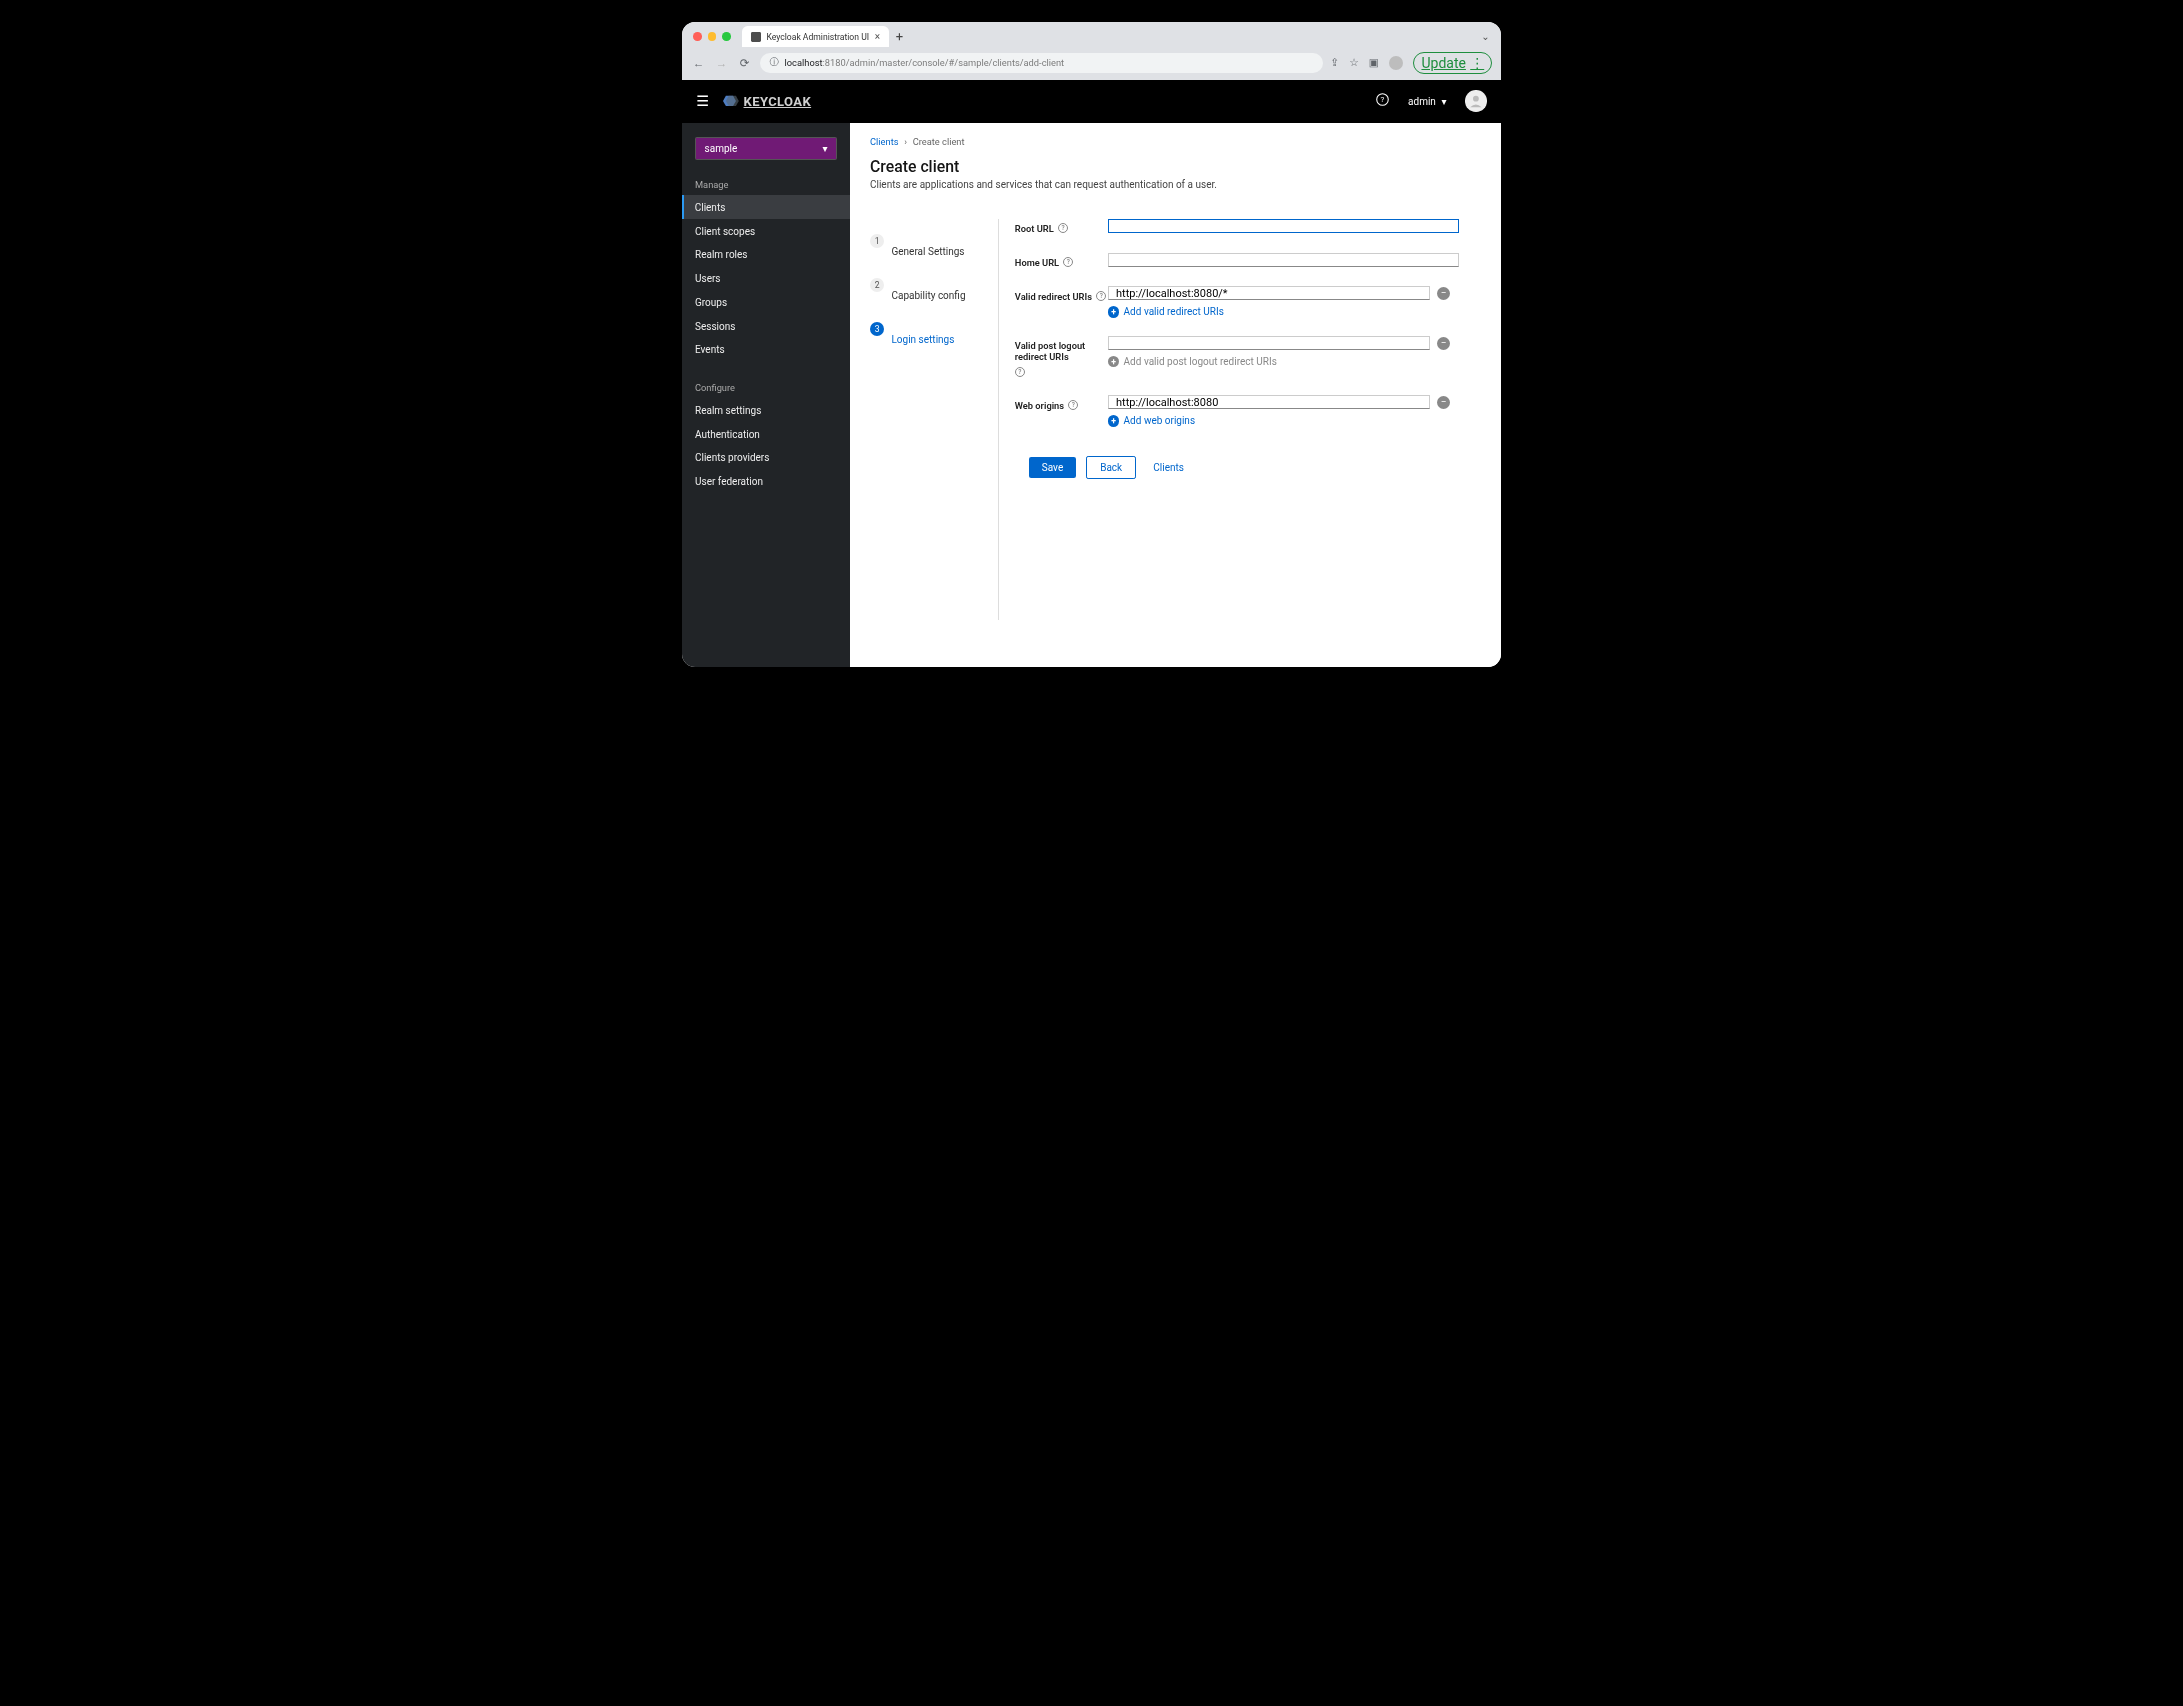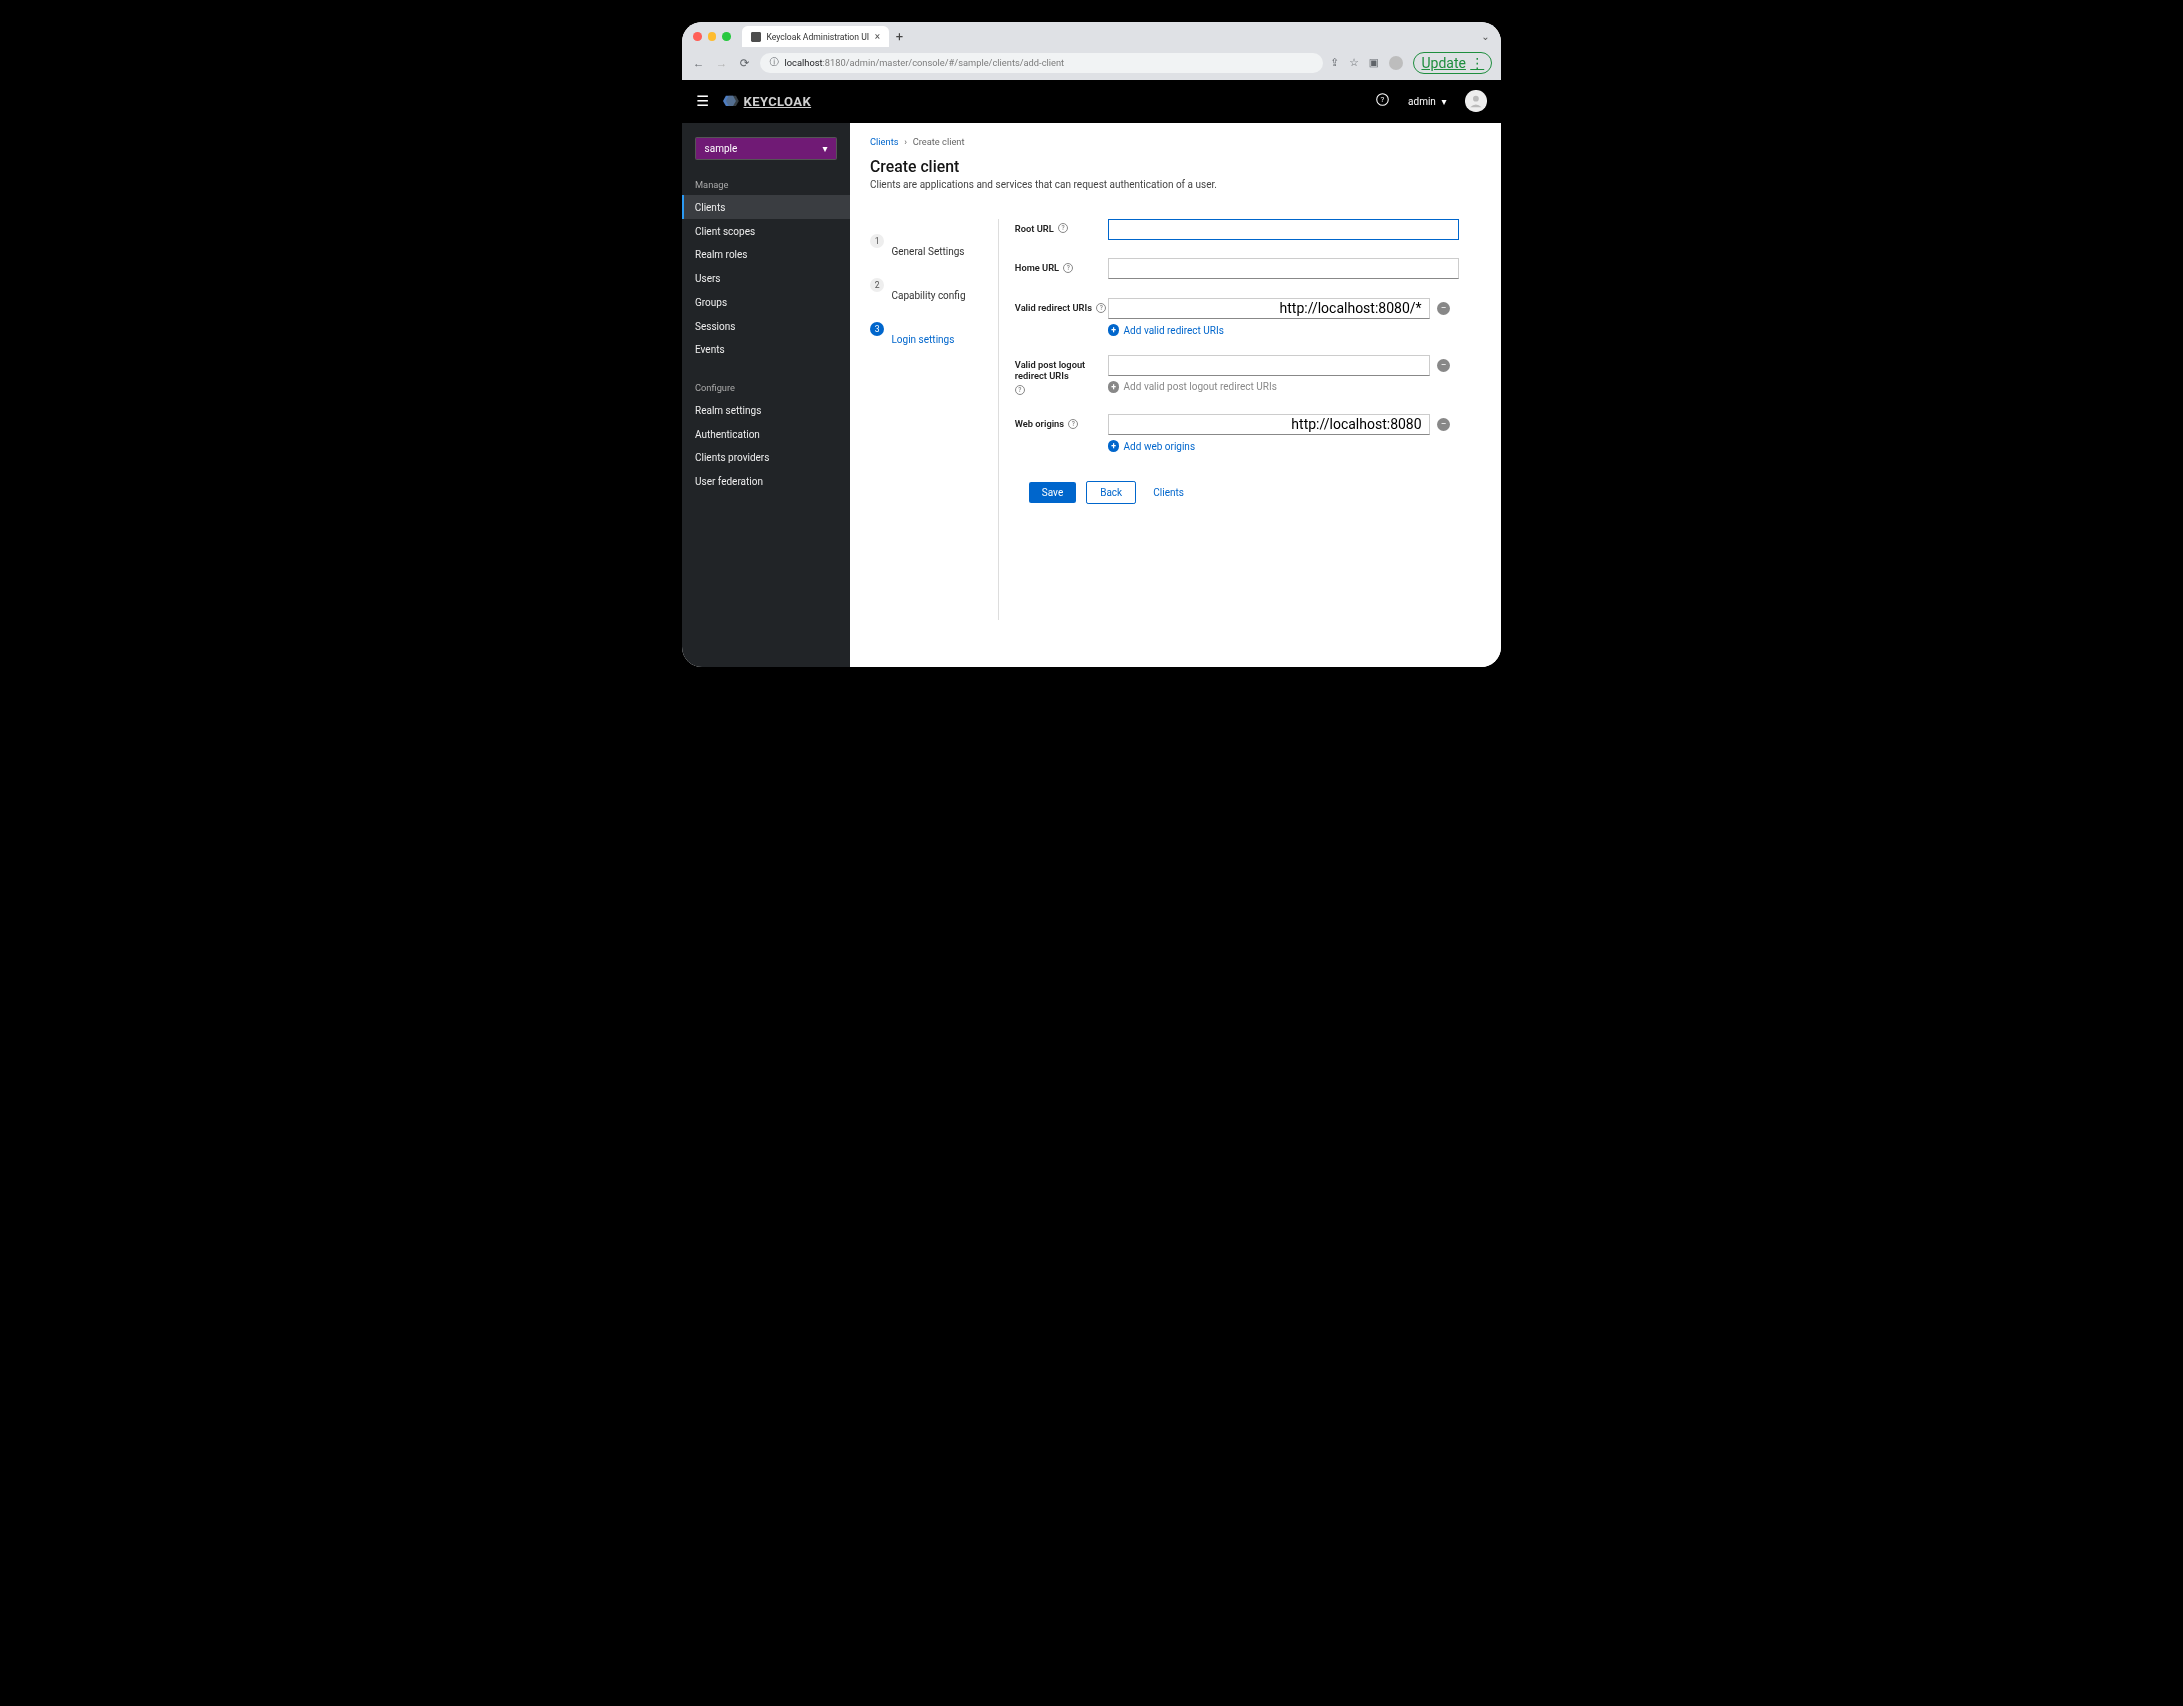--- a/index.html
+++ b/index.html
@@ -1,17 +1,17 @@
 <!DOCTYPE html>
 <html style="font-size:11.5px"><head>
 <meta charset="utf-8">
 <style>
 * { box-sizing: border-box; margin: 0; padding: 0; font-family: -apple-system, BlinkMacSystemFont, "Segoe UI", Roboto, Helvetica, Arial, sans-serif; }
 body { background: #000; display: flex; justify-content: center; align-items: flex-start; padding: 21.5px 29px 36px; }
-.window { width: 819px; background: #fff; border-radius: 20px; overflow: hidden; box-shadow: 0 7.2px 29px rgba(0,0,0,0.5); }
+.window { width: 819px; background: #fff; border-radius: 13px; overflow: hidden; box-shadow: 0 7.2px 29px rgba(0,0,0,0.5); }
 
 
 .chrome { background: #dfe1e5; }
 .tabbar { display: flex; align-items: center; height: 26px; padding: 4.3px 7.2px 0; }
 .dots { display: flex; gap: 5.7px; margin-right: 11.5px; margin-left: 4.3px; }
 .dot { width: 8.6px; height: 8.6px; border-radius: 50%; }
 .dot.red { background: #ff5f57; }
 .dot.yel { background: #febc2e; }
 .dot.grn { background: #28c840; }
 .tab { display: flex; align-items: center; gap: 5.7px; background: #fff; border-radius: 5.7px 5.7px 0 0; padding: 4.3px 8.6px; font-size: 8.6px; color: #333; height: 21.5px; min-width: 136px; }
@@ -60,21 +60,21 @@
 .step .num { width: 14.3px; height: 14.3px; border-radius: 50%; background: #eee; color: #555; display:flex; align-items:center; justify-content:center; font-size: 8.6px;}
 .step.current .num { background: #0066cc; color: #fff; }
 .step.current .lbl { color: #0066cc; }
 .step .lbl { color: #333; margin-top: 20px; }
 
 .form { flex: 1; padding-left: 15.8px; }
 .row { display: flex; align-items: flex-start; margin-bottom: 18.6px; }
 .row .label { width: 93px; font-size: 9.3px; font-weight: 600; color: #222; padding-top: 4.3px; display:flex; align-items:center; gap:4.3px; flex-wrap:wrap;}
 .help { width: 10px; height: 10px; border: 0.7px solid #888; border-radius:50%; display:inline-flex; align-items:center; justify-content:center; font-size:6.4px; color:#888;}
 .row .field { flex: 1; }
-.input { width: 100%; max-width: 351px; border: 0.7px solid #ccc; border-bottom: 0.7px solid #888; padding: 4.3px 7.2px; font-size: 14px; outline: none; height: 21px; text-align: right;}
+.input { width: 100%; max-width: 351px; border: 0.7px solid #ccc; border-bottom: 0.7px solid #888; padding: 4.3px 7.2px; font-size: 11px; outline: none; height: 14px;}
 .input.focused { border: 1.4px solid #0066cc; }
 .input-row { display:flex; align-items:center; gap: 7.2px; max-width: 380px;}
 .input-row .input { max-width: 322px; }
 .remove { width: 13px; height: 13px; border-radius:50%; background:#888; color:#fff; display:flex; align-items:center; justify-content:center; font-size:10px; line-height:1;}
 .addlink { color: #0066cc; font-size: 10px; display:flex; align-items:center; gap:4.3px; margin-top: 5.7px;}
 .addlink.muted { color: #888; }
 .addlink .plus { width: 11.5px; height: 11.5px; border-radius:50%; background:#0066cc; color:#fff; display:inline-flex; align-items:center; justify-content:center; font-size:8.6px; font-weight:bold;}
 .addlink.muted .plus { background: #888;}
 
 .actions { margin-top: 29px; display:flex; gap: 10px; align-items:center;padding-left:14px;}

